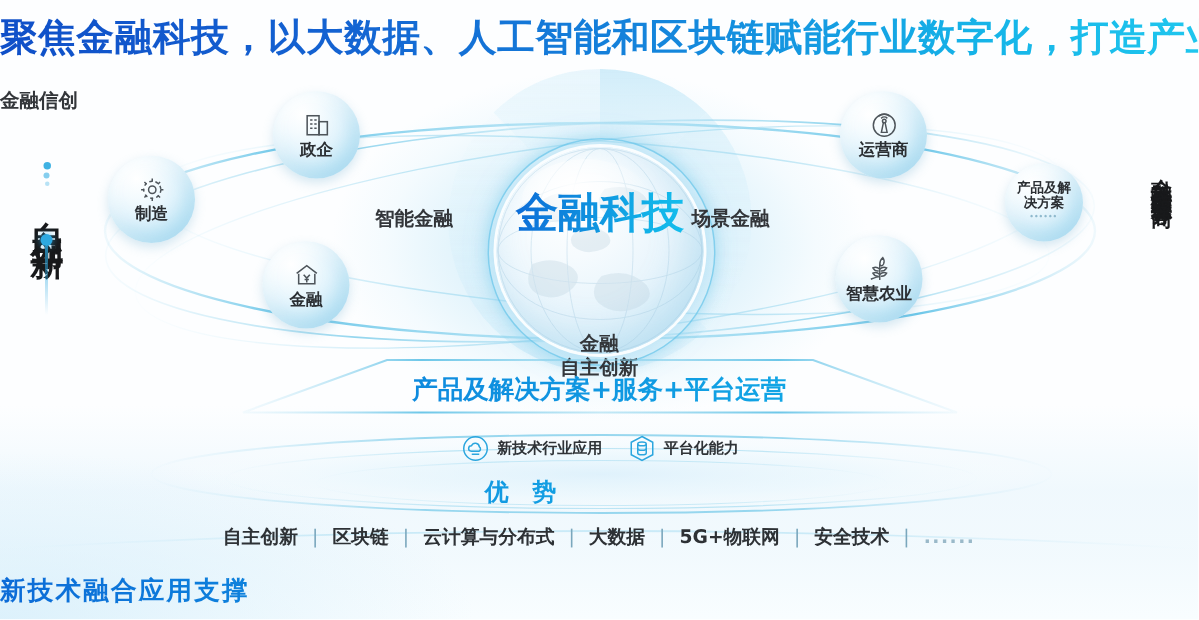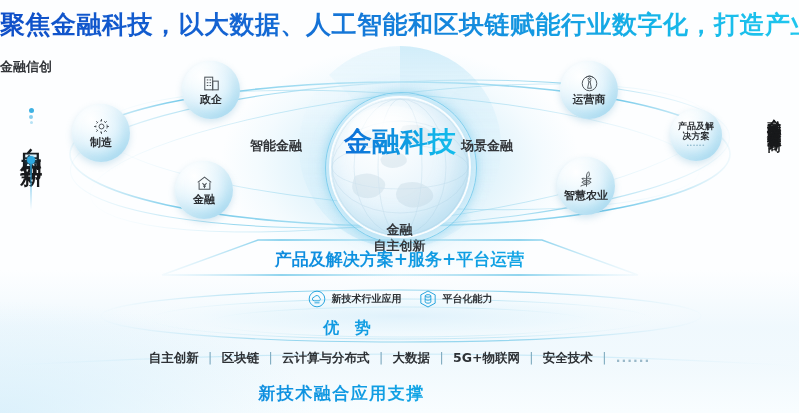--- a/index.html
+++ b/index.html
@@ -153,21 +153,21 @@
 
   
   .tech-band{position:absolute;left:0;top:344px;width:799px;height:30px;pointer-events:none;}
   .tech-row{
     position:absolute;left:0;top:350px;width:799px;text-align:center;white-space:nowrap;
     font-size:12.5px;font-weight:bold;color:#2d3135;font-family:"DejaVu Sans","Liberation Sans",sans-serif;
   }
   .tech-row .sep{color:#7aa7bd;font-weight:normal;margin:0 5px;}
   .tech-row .dots{color:#9ab9c9;letter-spacing:1px;}
   .tech-title{
-    position:absolute;left:0;top:382px;width:683px;text-align:center;
+    position:absolute;left:0;top:382px;width:683px;text-align:left;
     font-size:17px;font-weight:bold;letter-spacing:1.5px;white-space:nowrap;
     font-family:"DejaVu Sans","Liberation Sans",sans-serif;
     background:linear-gradient(90deg,#0c6bd7 0%,#0f95e1 46%,#13b3e9 76%,#18c4ef 100%);
     -webkit-background-clip:text;background-clip:text;color:transparent;-webkit-text-fill-color:transparent;
   }
 </style>
 </head>
 <body>
 
 <div id="stage">

